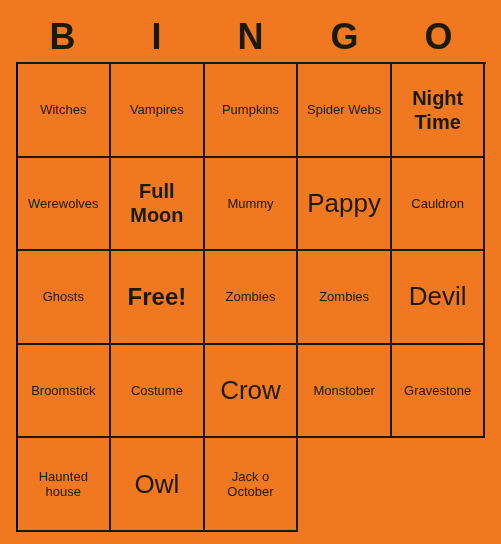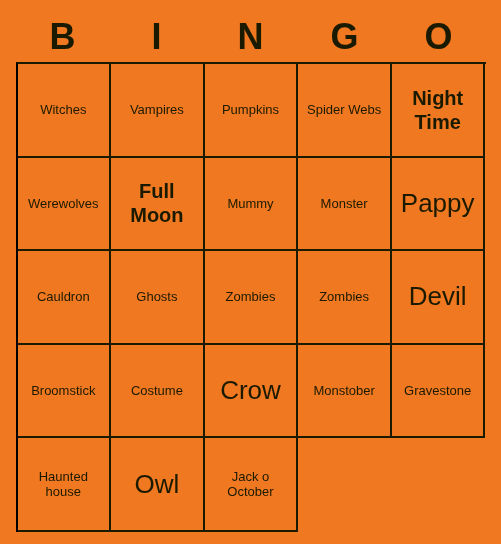--- a/index.html
+++ b/index.html
@@ -113,31 +113,31 @@
       </div>
       <div class="bingo-cell">
         <span>Werewolves</span>
       </div>
       <div class="bingo-cell large-text">
         <span>Full Moon</span>
       </div>
       <div class="bingo-cell">
         <span>Mummy</span>
       </div>
-      <div class="bingo-cell">
-        <span>Monster</span>
-      </div>
       <div class="bingo-cell xlarge-text">
         <span>Pappy</span>
       </div>
       <div class="bingo-cell">
         <span>Cauldron</span>
       </div>
       <div class="bingo-cell">
         <span>Ghosts</span>
+      </div>
+      <div class="bingo-cell free-cell">
+        <span>Free!</span>
       </div>
       <div class="bingo-cell">
         <span>Zombies</span>
       </div>
       <div class="bingo-cell">
         <span>Zombies</span>
       </div>
       <div class="bingo-cell xlarge-text">
         <span>Devil</span>
       </div>

